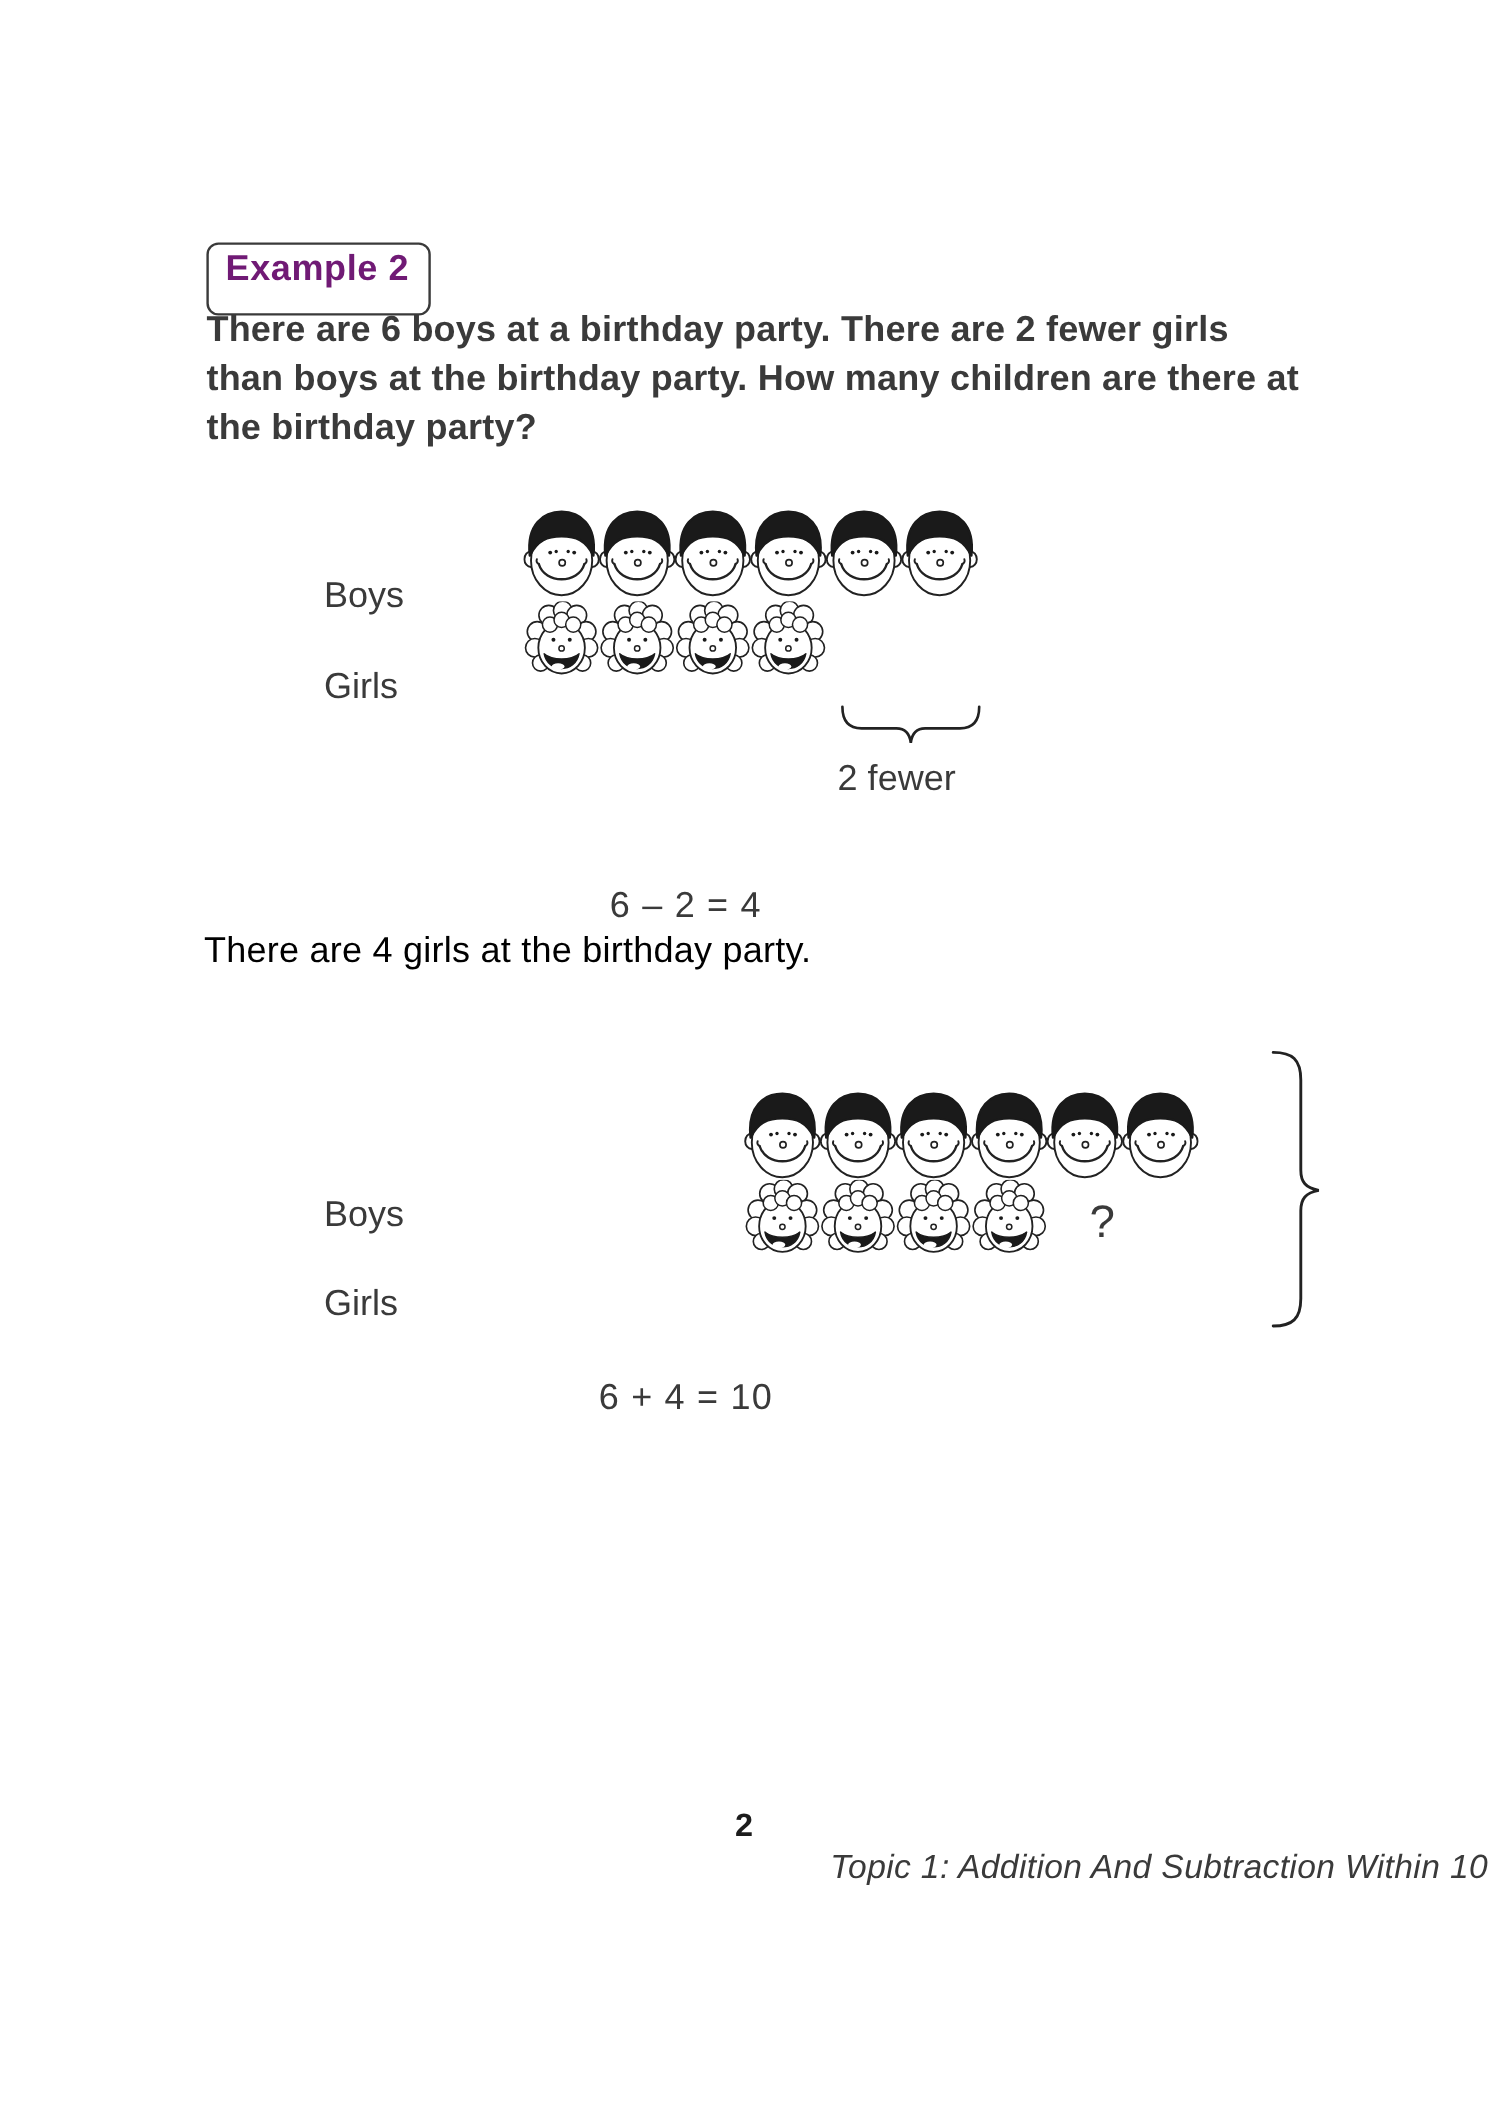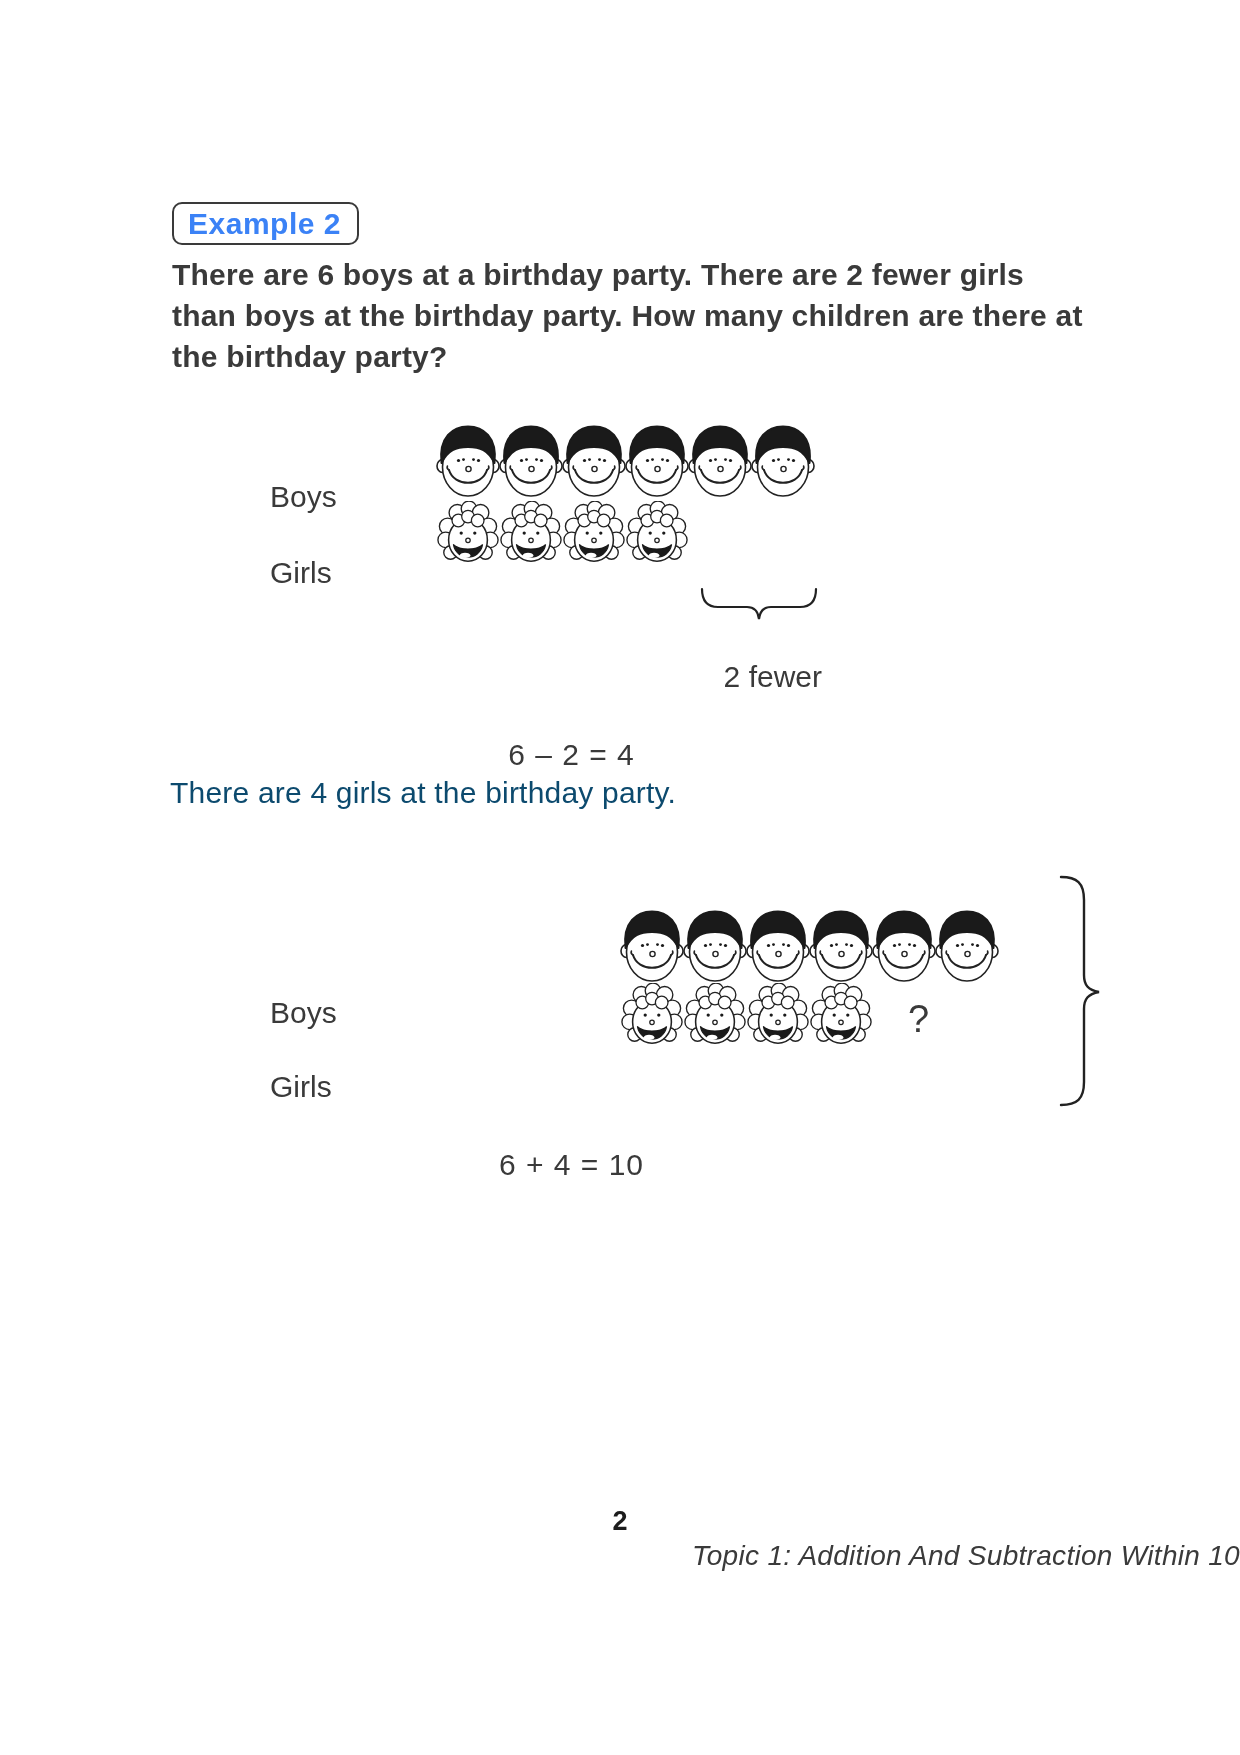--- a/index.html
+++ b/index.html
@@ -10,48 +10,48 @@
     font-family:"Liberation Sans", sans-serif;
     color:#2f2f2f;
     overflow:hidden;
   }
   .abs{position:absolute;}
   
   #example-box{
     left:172px;top:202px;
     border:2.5px solid #3a3a3a;
     border-radius:10px;
-    padding:3px 16px 2px 14px;
-    font-size:30px;font-weight:bold;color:#3b82f6;
+    padding:3px 16px 20px 14px;
+    font-size:30px;font-weight:bold;color:#701a75;
     letter-spacing:0.5px;
   }
   
   #problem{
     left:172px;top:254px;width:915px;
     font-size:30px;line-height:41px;color:#3a3a3a;
     letter-spacing:0.2px;
     font-weight:bold;
   }
   
   .row-label{font-size:30px;color:#3a3a3a;margin-top:36px;}
   
   .face-row{display:flex;align-items:flex-start;}
   .face-boy{width:64px;height:78px;flex:0 0 auto;margin-right:-1px;}
   .face-girl{width:64px;height:70px;flex:0 0 auto;margin-right:-1px;}
   
   .brace svg{display:block;}
   #fewer-label{
-    left:698px;top:660px;width:124px;
-    text-align:right;font-size:30px;color:#3a3a3a;
+    left:698px;top:632px;width:124px;
+    text-align:left;font-size:30px;color:#3a3a3a;
   }
   .equation{
     left:0;width:1143px;text-align:center;
     font-size:30px;color:#3a3a3a;letter-spacing:1px;
   }
-  .statement{left:170px;font-size:30px;color:#0c4a6e;letter-spacing:0.2px;}
+  .statement{left:170px;font-size:30px;color:#000000;letter-spacing:0.2px;}
   #answer-value{text-decoration:underline;text-underline-offset:5px;}
   #question-mark{left:908px;top:998px;font-size:38px;color:#3a3a3a;}
   
   #page-number{left:0;top:1506px;width:1240px;text-align:center;
     font-size:27px;font-weight:bold;color:#1c1c1c;}
   #footer-topic{left:0;top:1540px;width:1240px;text-align:right;
     font-size:28px;font-style:italic;color:#3a3a3a;letter-spacing:0.3px;}
 </style>
 </head>
 <body>

